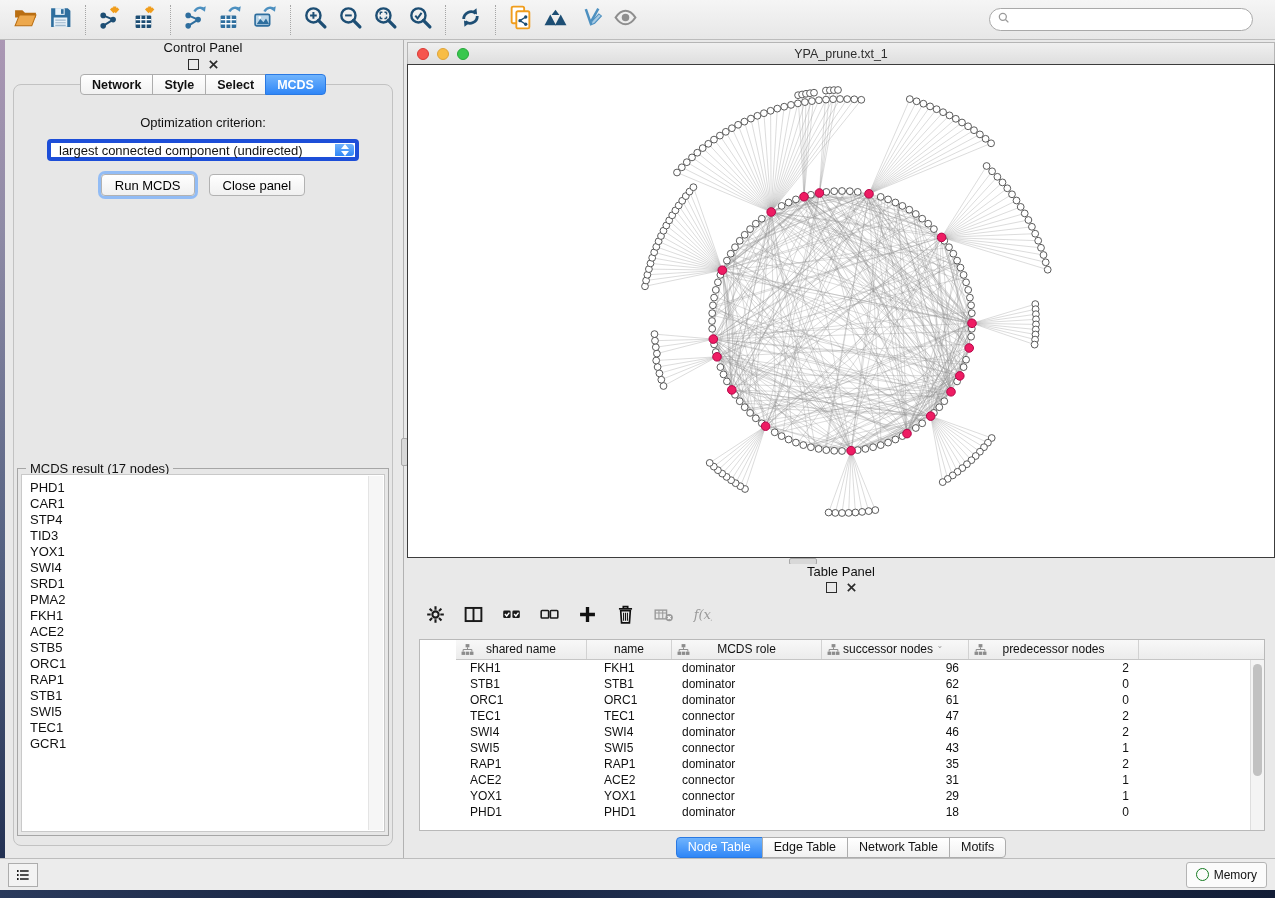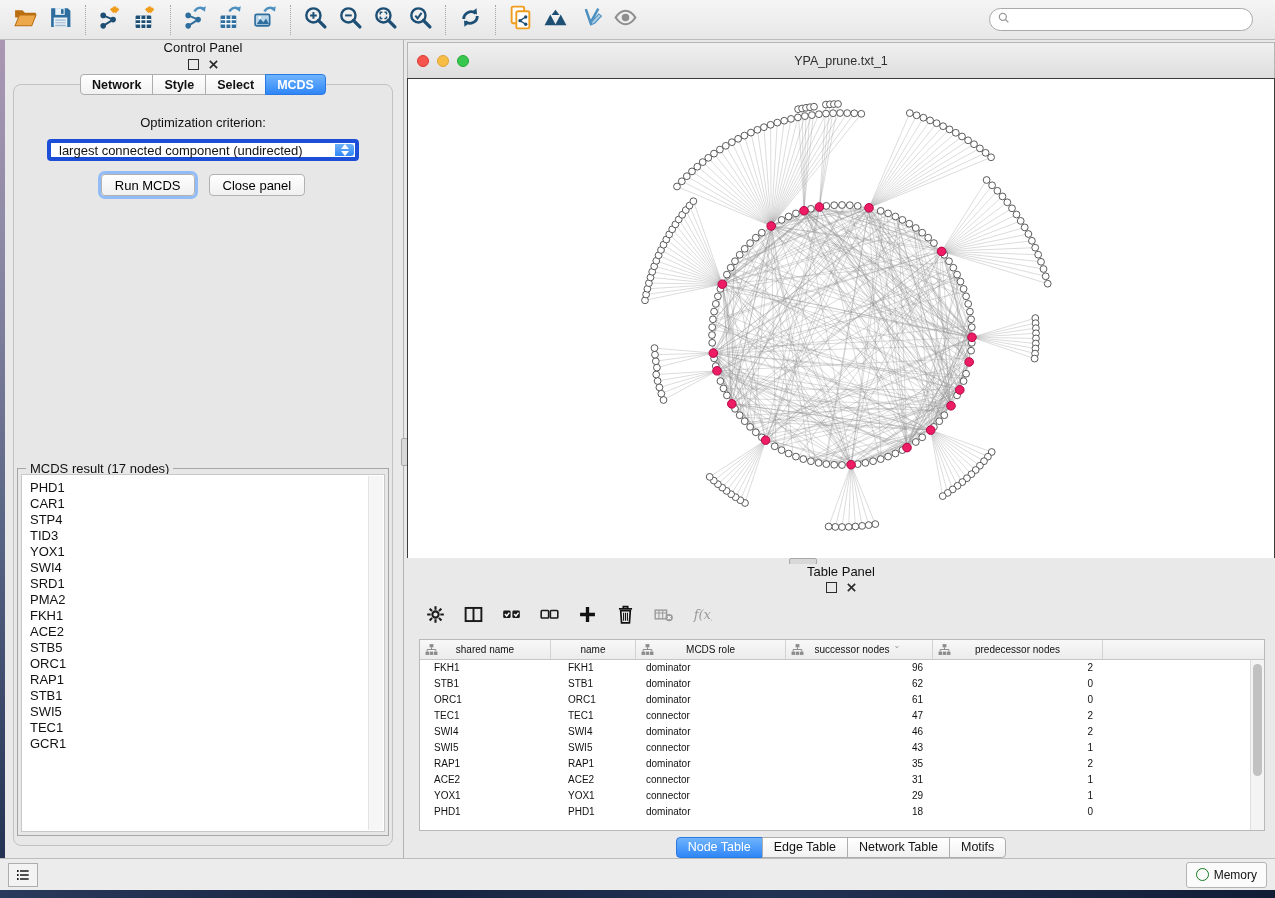--- a/index.html
+++ b/index.html
@@ -59,37 +59,37 @@
   .result-scroll{position:absolute;top:1px;bottom:1px;right:1px;width:14px;background:#f6f6f6;border-left:1px solid #e4e4e4;}
   
   .v-splitter{position:absolute;left:396px;top:0;width:6px;height:100%;background:#e9e9e9;}
   .v-splitter .line{position:absolute;left:2px;top:0;bottom:0;width:1px;background:#b2b2b2;}
   .v-splitter .handle{position:absolute;left:0;top:398px;width:5px;height:26px;background:#d8d8d8;border:1px solid #a9a9a9;border-radius:2px;}
   .h-splitter{position:absolute;left:0;right:0;top:518px;height:6px;background:#e9e9e9;}
   .h-splitter .handle{position:absolute;left:382px;top:0;width:26px;height:5px;background:#d8d8d8;border:1px solid #a9a9a9;border-radius:2px;}
   
   .right-col{position:absolute;left:402px;top:0;right:0;height:100%;}
   .net-window{position:absolute;top:2px;left:0;right:0;height:516px;}
-  .net-titlebar{height:36px;background:linear-gradient(#f0f0f0,#dedede);border:1px solid #b5b5b5;border-bottom:none;
+  .net-titlebar{height:22px;background:linear-gradient(#f0f0f0,#dedede);border:1px solid #b5b5b5;border-bottom:none;
     display:flex;align-items:center;position:relative;box-sizing:border-box;}
   .lights{display:flex;gap:8px;margin-left:9px;}
   .light{width:12px;height:12px;border-radius:50%;box-sizing:border-box;}
   .light.red{background:#f6554e;border:1px solid #da3a34;}
   .light.yellow{background:#f8bd45;border:1px solid #dda councilman0;border:1px solid #dfa43a;}
   .light.green{background:#38c74e;border:1px solid #27a83b;}
   .net-title{position:absolute;left:0;right:0;text-align:center;font-size:12.5px;color:#2e2e2e;}
   .net-canvas{height:494px;background:#fff;border:1px solid #3c3c3c;box-sizing:border-box;position:relative;}
   .net-canvas svg{display:block;}
   
   .table-panel{position:absolute;top:524px;bottom:0;left:0;right:0;background:#e9e9e9;display:flex;flex-direction:column;}
   .tp-toolbar{height:46px;display:flex;align-items:center;padding-left:18px;gap:17px;}
   .ticon{display:flex;align-items:center;justify-content:center;}
   .ticon svg{width:21px;height:21px;}
   .tp-table{margin:0 10px 0 12px;background:#fff;border:1px solid #b9b9b9;height:196px;position:relative;
-    overflow:hidden;font-size:10px;box-sizing:border-box;}
+    overflow:hidden;font-size:12px;box-sizing:border-box;padding-left:36px;}
   .thead{display:flex;height:20px;background:linear-gradient(#f8f8f8,#ececec);border-bottom:1px solid #c6c6c6;box-sizing:border-box;}
   .th{position:relative;display:flex;align-items:center;justify-content:center;border-right:1px solid #d2d2d2;
     box-sizing:border-box;flex:0 0 auto;gap:5px;}
   .th .colicon{position:absolute;left:5px;top:3px;width:13px;height:13px;}
   .th .colicon svg{width:13px;height:13px;display:block;}
   .sortcaret svg{width:9px;height:9px;display:block;}
   .tr{display:flex;height:16px;align-items:center;}
   .td{flex:0 0 auto;box-sizing:border-box;white-space:nowrap;overflow:hidden;}
   .td.c0{padding-left:14px;}
   .td.c1{padding-left:17px;}

